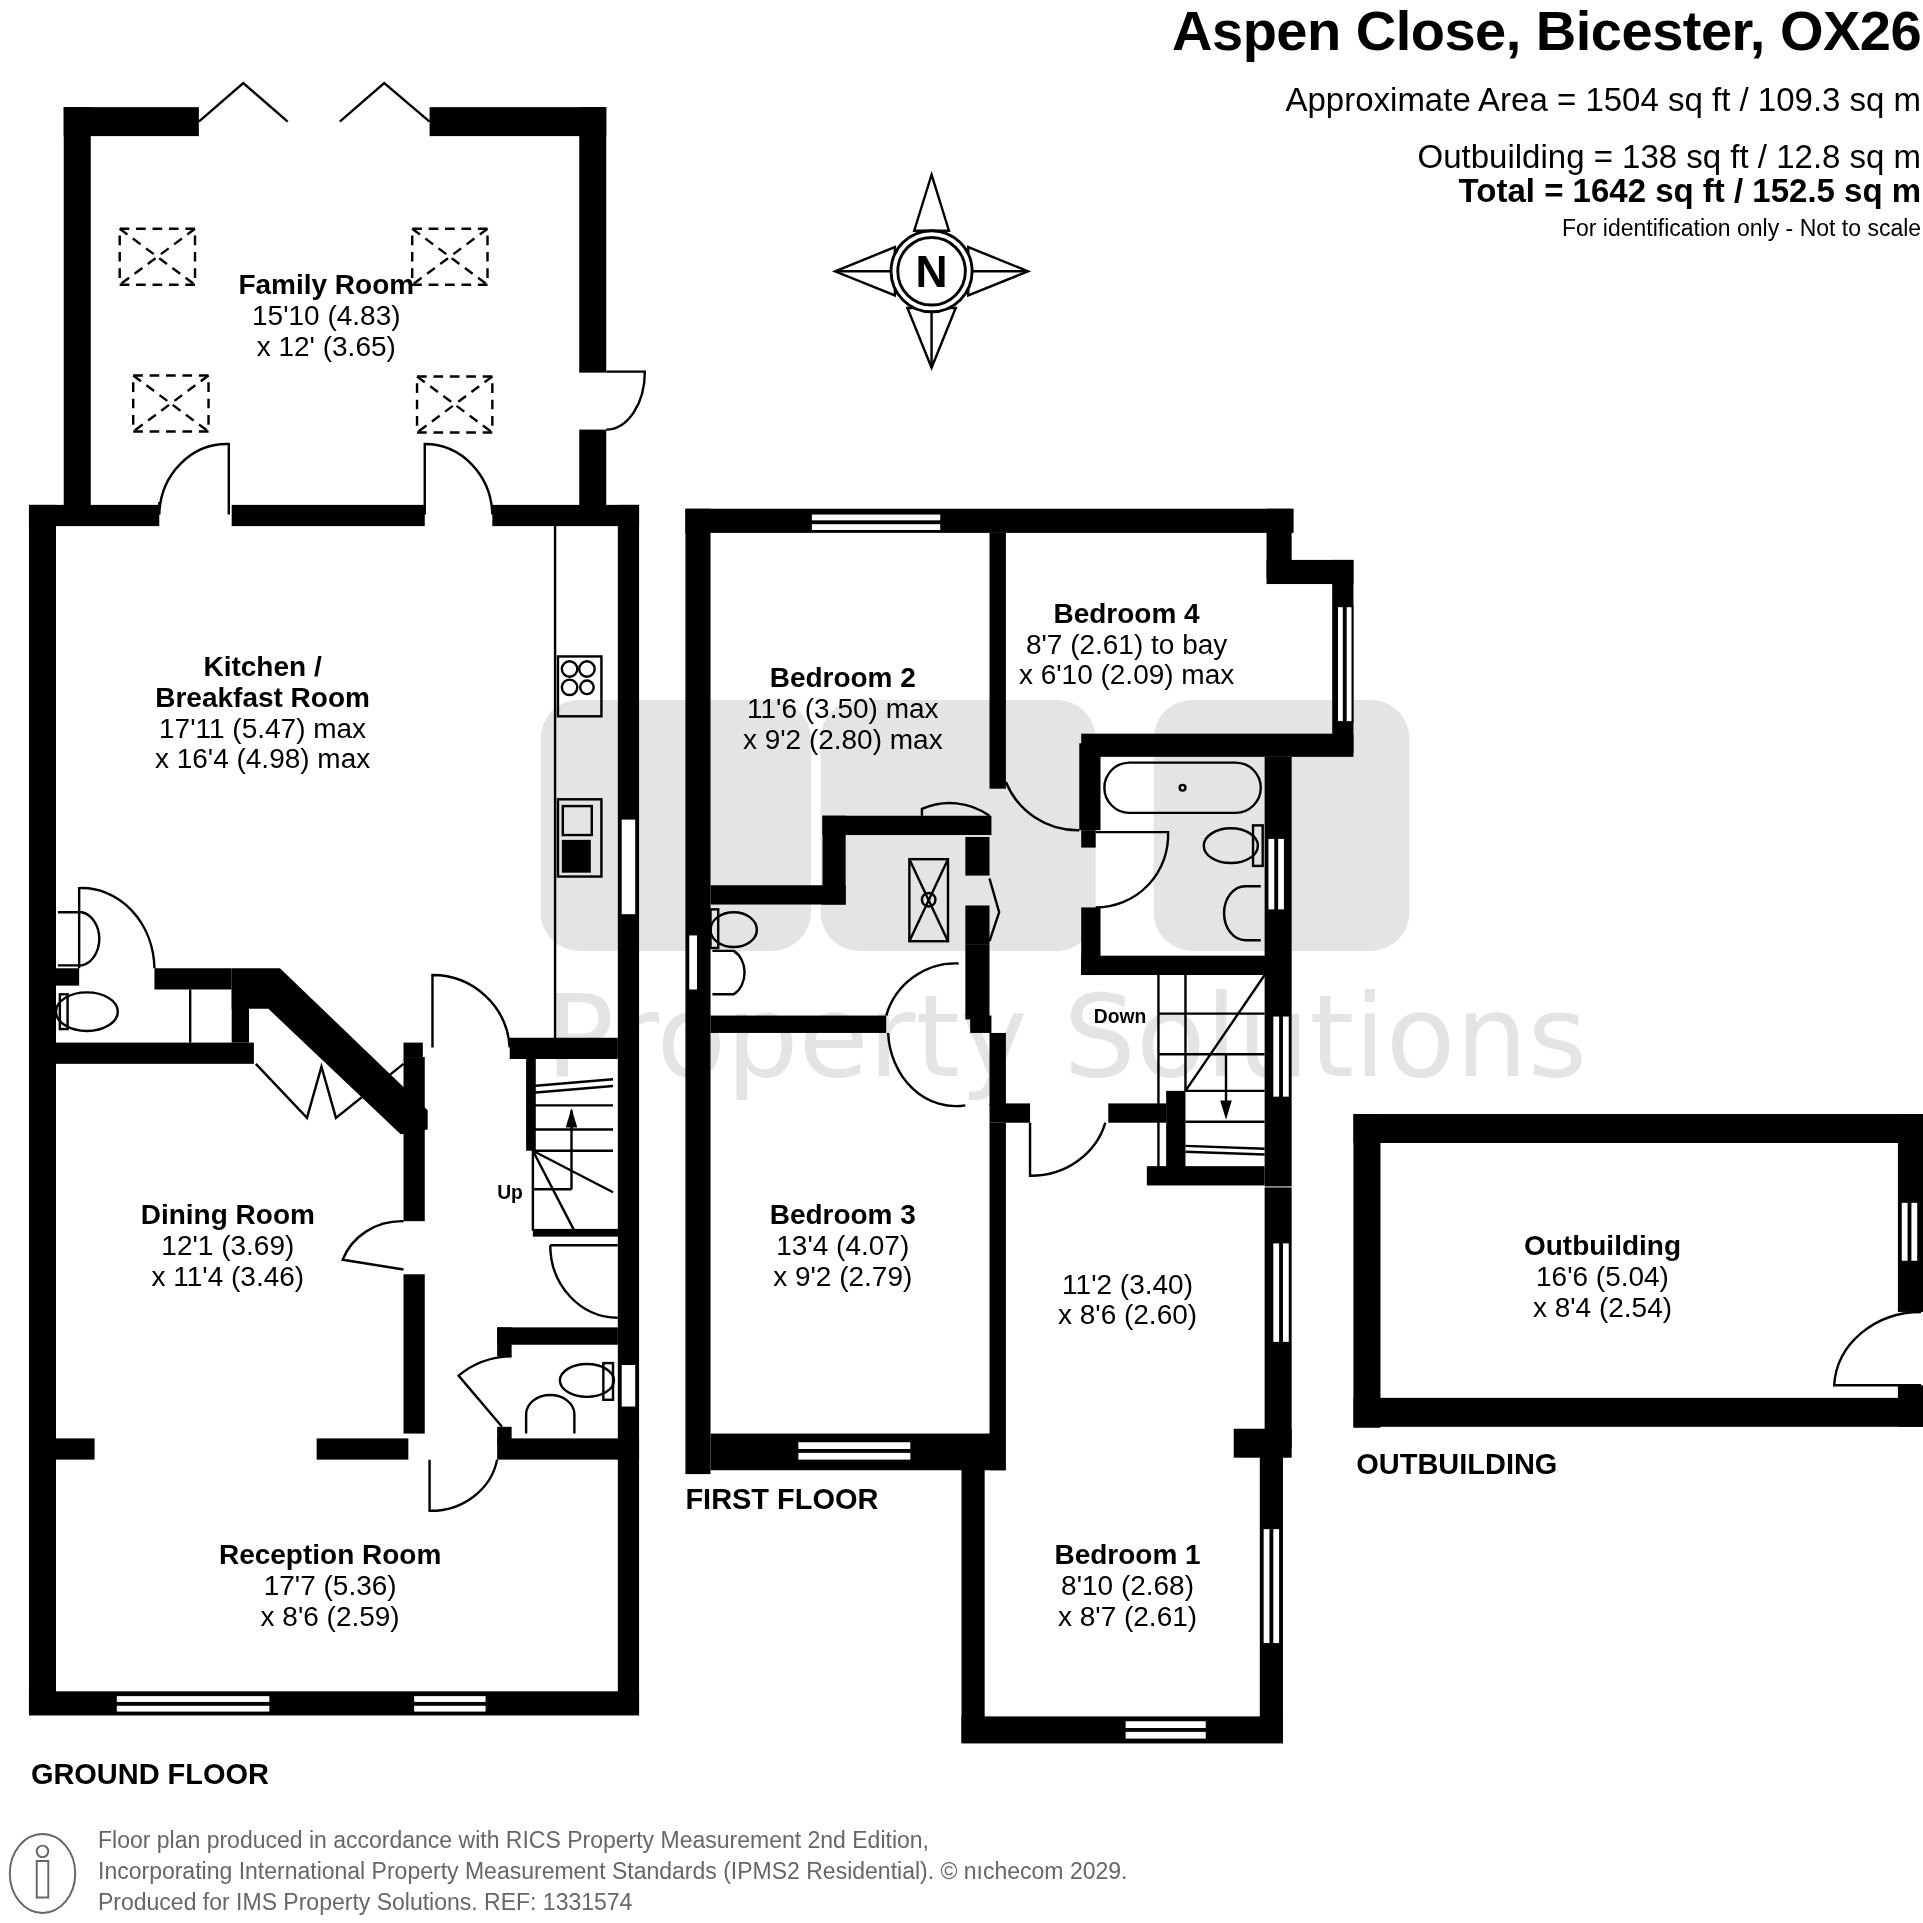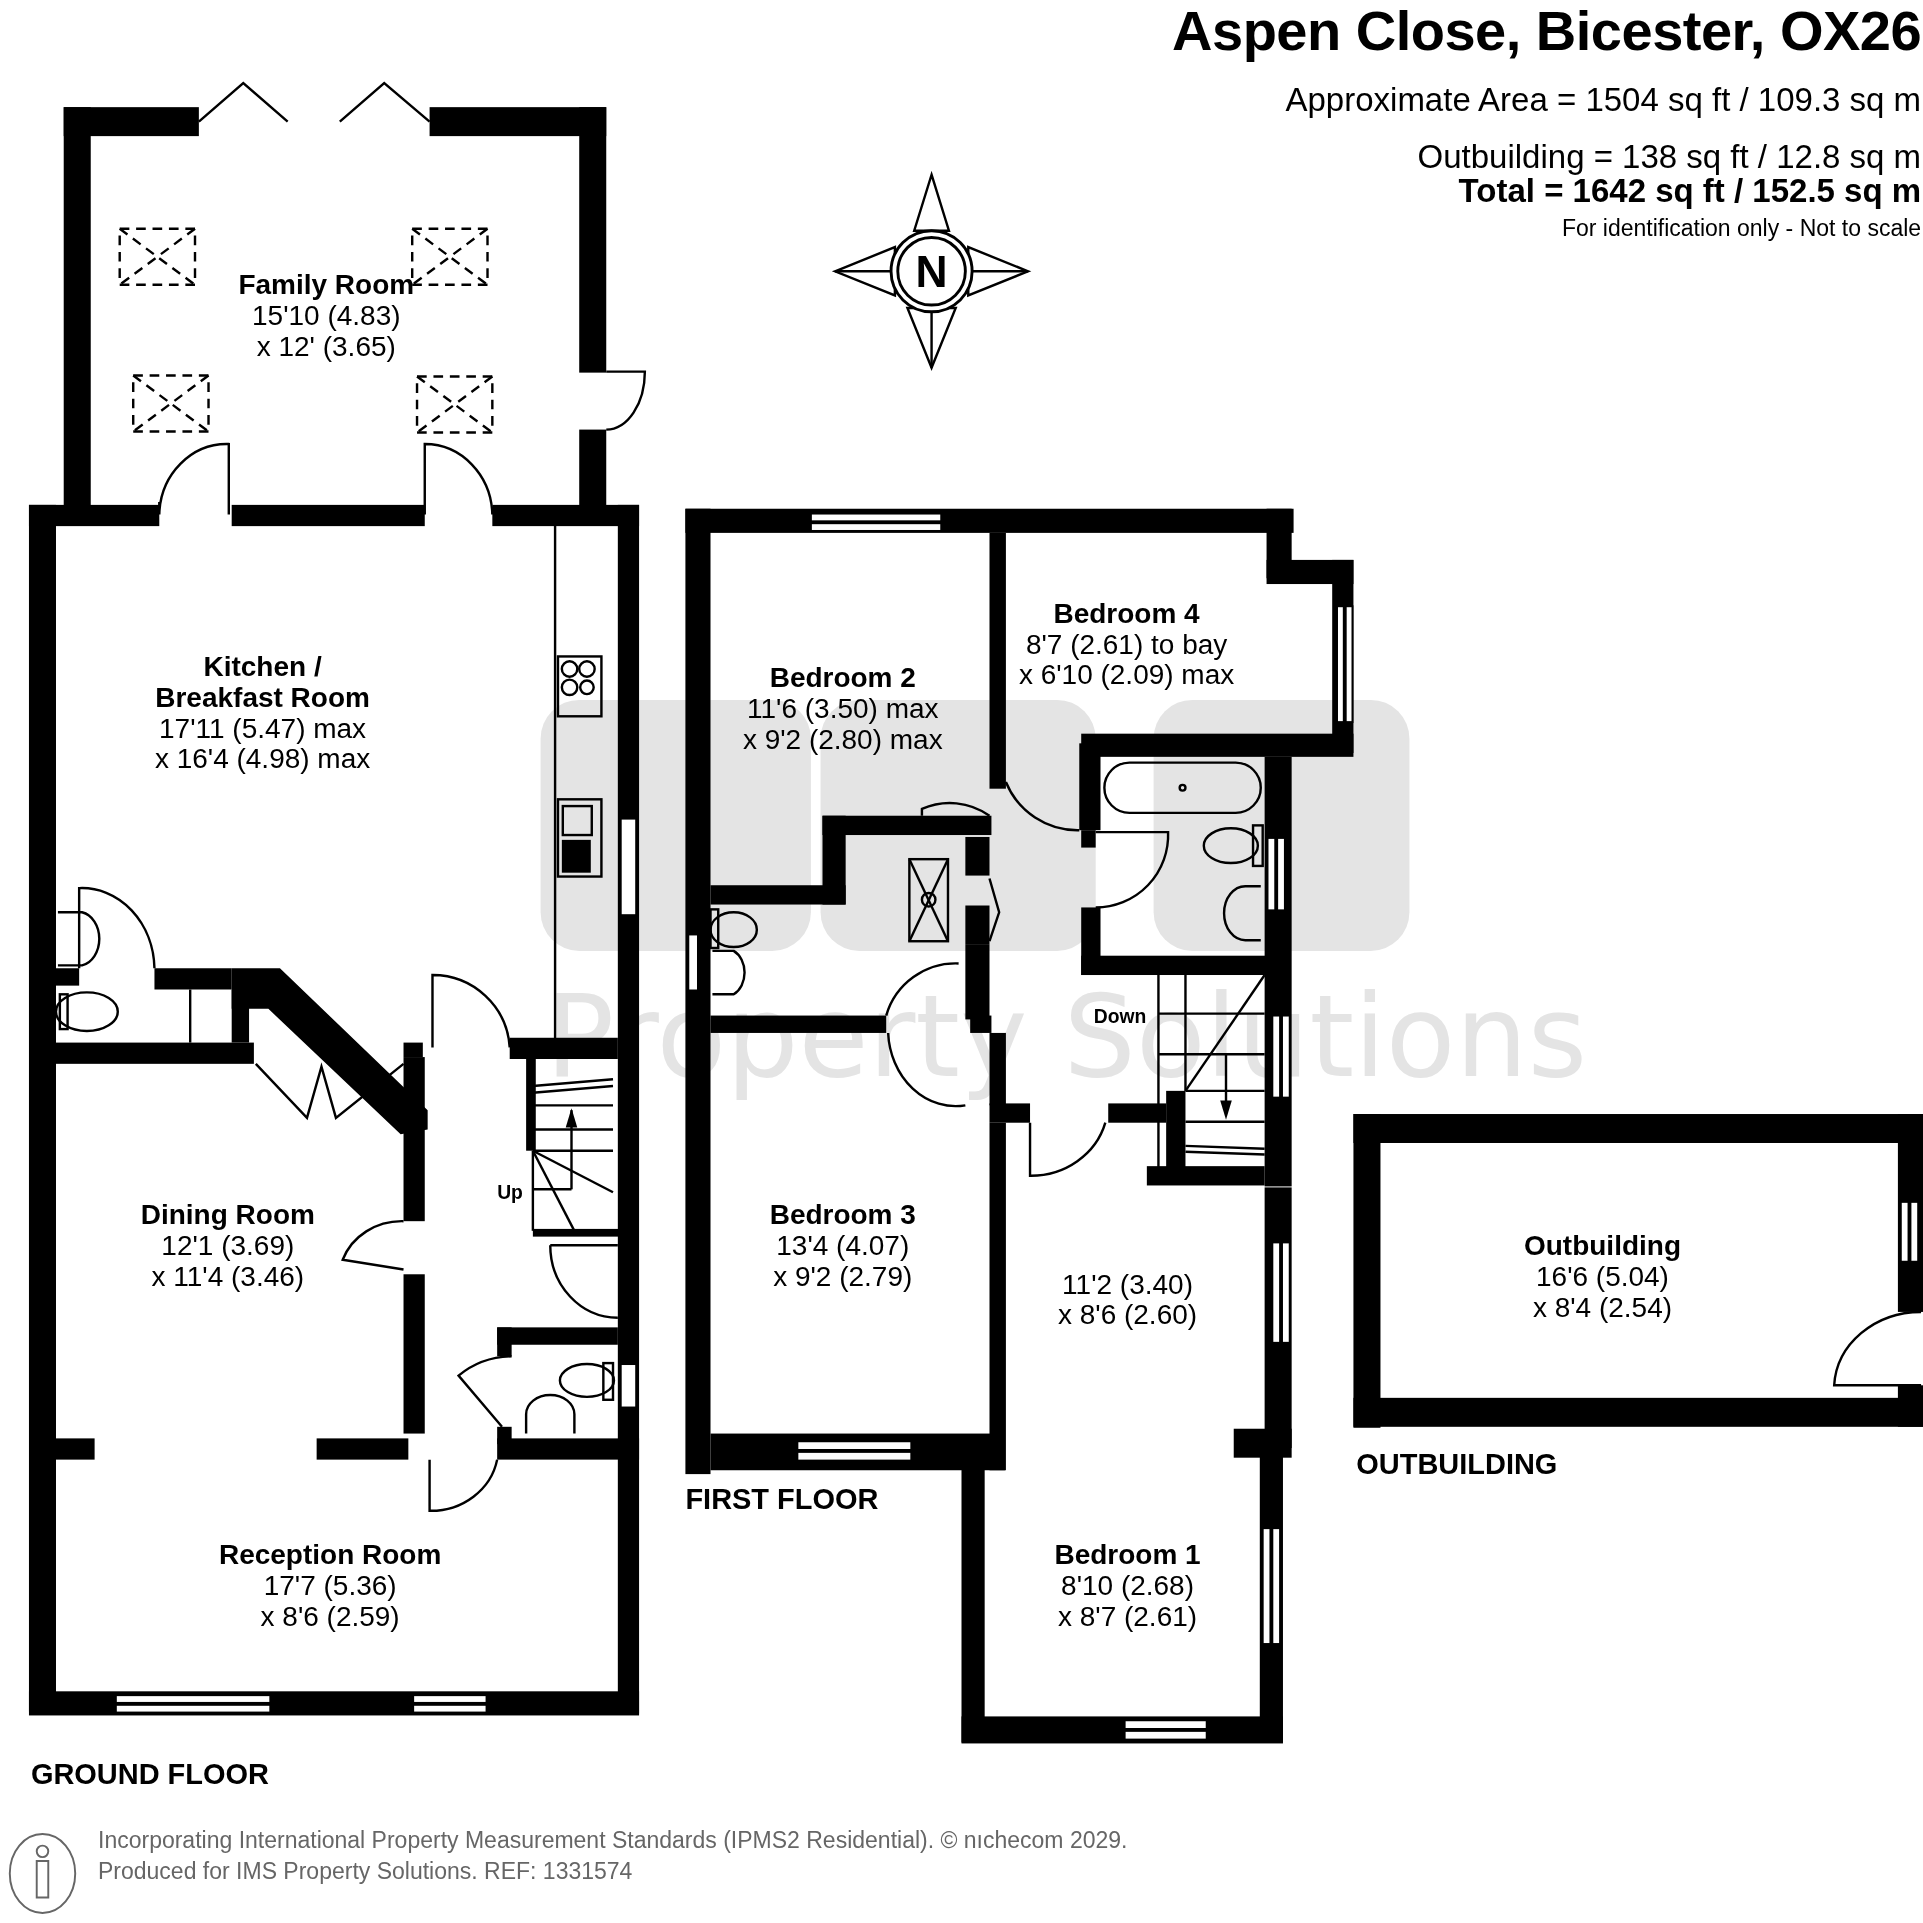--- a/index.html
+++ b/index.html
@@ -339,16 +339,17 @@
   <text class="flabel" x="710" y="1563">FIRST FLOOR</text>
   <text class="flabel" x="1405" y="1527">OUTBUILDING</text>
 </svg>
 
 <svg class="footer-icon" viewBox="0 0 80 90">
   <ellipse cx="40" cy="45" rx="34" ry="41" fill="none" stroke="#666" stroke-width="2"></ellipse>
   <circle cx="40" cy="22" r="6" fill="none" stroke="#666" stroke-width="2"></circle>
   <path d="M34,32 L46,32 L46,70 L34,70 Z" fill="none" stroke="#666" stroke-width="2"></path>
 </svg>
 <div class="footer">
+  <div>Floor plan produced in accordance with RICS Property Measurement 2nd Edition,</div>
   <div>Incorporating International Property Measurement Standards (IPMS2 Residential).   © nıchecom 2029.</div>
   <div>Produced for IMS Property Solutions.   REF:  1331574</div>
 </div>
 
 
 </body></html>

